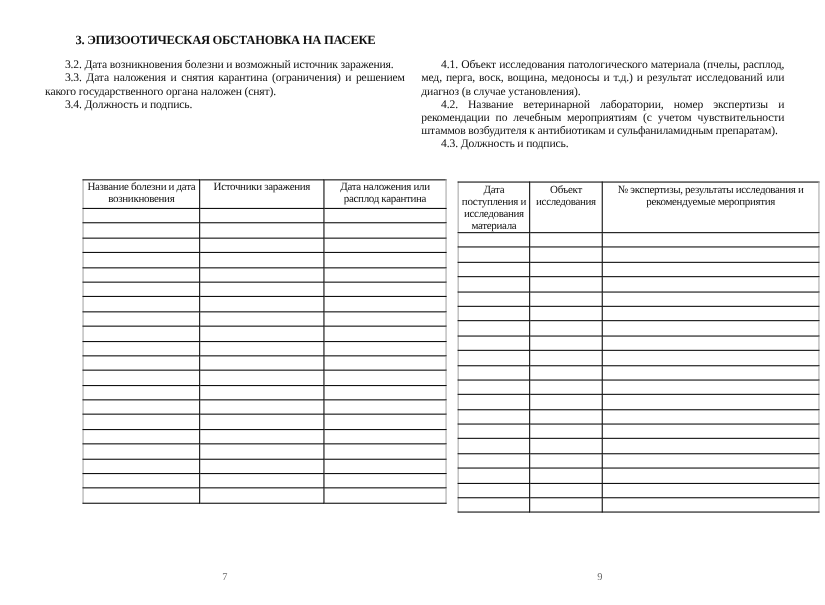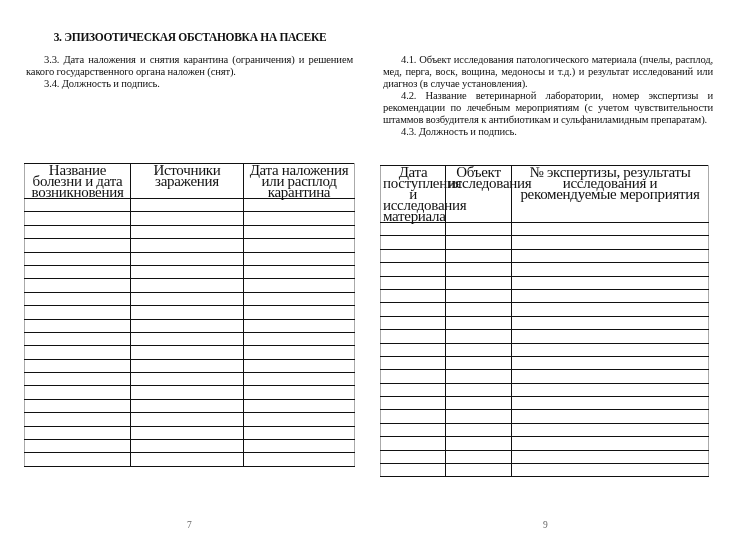--- a/index.html
+++ b/index.html
@@ -1,41 +1,41 @@
 <!DOCTYPE html>
 <html><head>
 <meta charset="utf-8">
 <style>
   html, body { margin:0; padding:0; }
   body {
     width:750px; height:550px; background:#ffffff; position:relative; overflow:hidden;
     font-family: "Liberation Serif", "DejaVu Serif", serif; color:#111;
   }
   .page { position:absolute; top:0; height:550px; }
-  .page.left { left:3px; width:375px; }
+  .page.left { left:18px; width:375px; }
   .page.right { left:375px; width:375px; }
 
   .title {
     position:absolute; top:31px; left:0; width:100%;
     text-align:center; font-weight:bold; font-size:11.5px; letter-spacing:-0.3px;
   }
   .page.left .title { left:12px; width:350px; }
   .page.right .title { left:6px; width:340px; }
 
   .body-text {
     position:absolute; top:54px; font-size:10.6px; line-height:11.95px;
     text-align:justify; letter-spacing:-0.15px;
   }
   .page.left .body-text { left:23px; width:327px; }
   .page.right .body-text { left:8px; width:330px; }
   .body-text p { margin:0; text-indent:18px; }
 
   table.grid {
     position:absolute; border-collapse:collapse; table-layout:fixed;
-    font-size:15px; line-height:11px; letter-spacing:-0.3px;
+    font-size:10px; line-height:11px; letter-spacing:-0.3px;margin-left:36px;
   }
   table.grid th {
     font-weight:normal; text-align:center; vertical-align:top;
     border:1.6px solid #111; padding:1px 2px 0 2px;
   }
   table.grid td { border:1.6px solid #111; padding:0; }
   table.grid tr.row td { height:12.4px; }
   table.grid th:first-child, table.grid td:first-child { border-left:1.5px solid #aaa; }
   table.grid th:last-child, table.grid td:last-child { border-right:1.5px solid #aaa; }
 
@@ -49,20 +49,21 @@
   }
   .page.left .page-num { left:184px; }
   .page.right .page-num { left:168px; }
 </style>
 </head>
 <body>
 
 <div class="page left">
   <div class="title">3. ЭПИЗООТИЧЕСКАЯ ОБСТАНОВКА НА ПАСЕКЕ</div>
   <div class="body-text">
+    <p>3.2. Дата возникновения болезни и возможный источник заражения.</p>
     <p>3.3. Дата наложения и снятия карантина (ограничения) и решением какого государственного органа наложен (снят).</p>
     <p>3.4. Должность и подпись.</p>
   </div>
   <table class="grid" id="table-left">
     <colgroup>
         <col style="width:106px">
         <col style="width:113px">
         <col style="width:111px">
       </colgroup>
     <thead>

